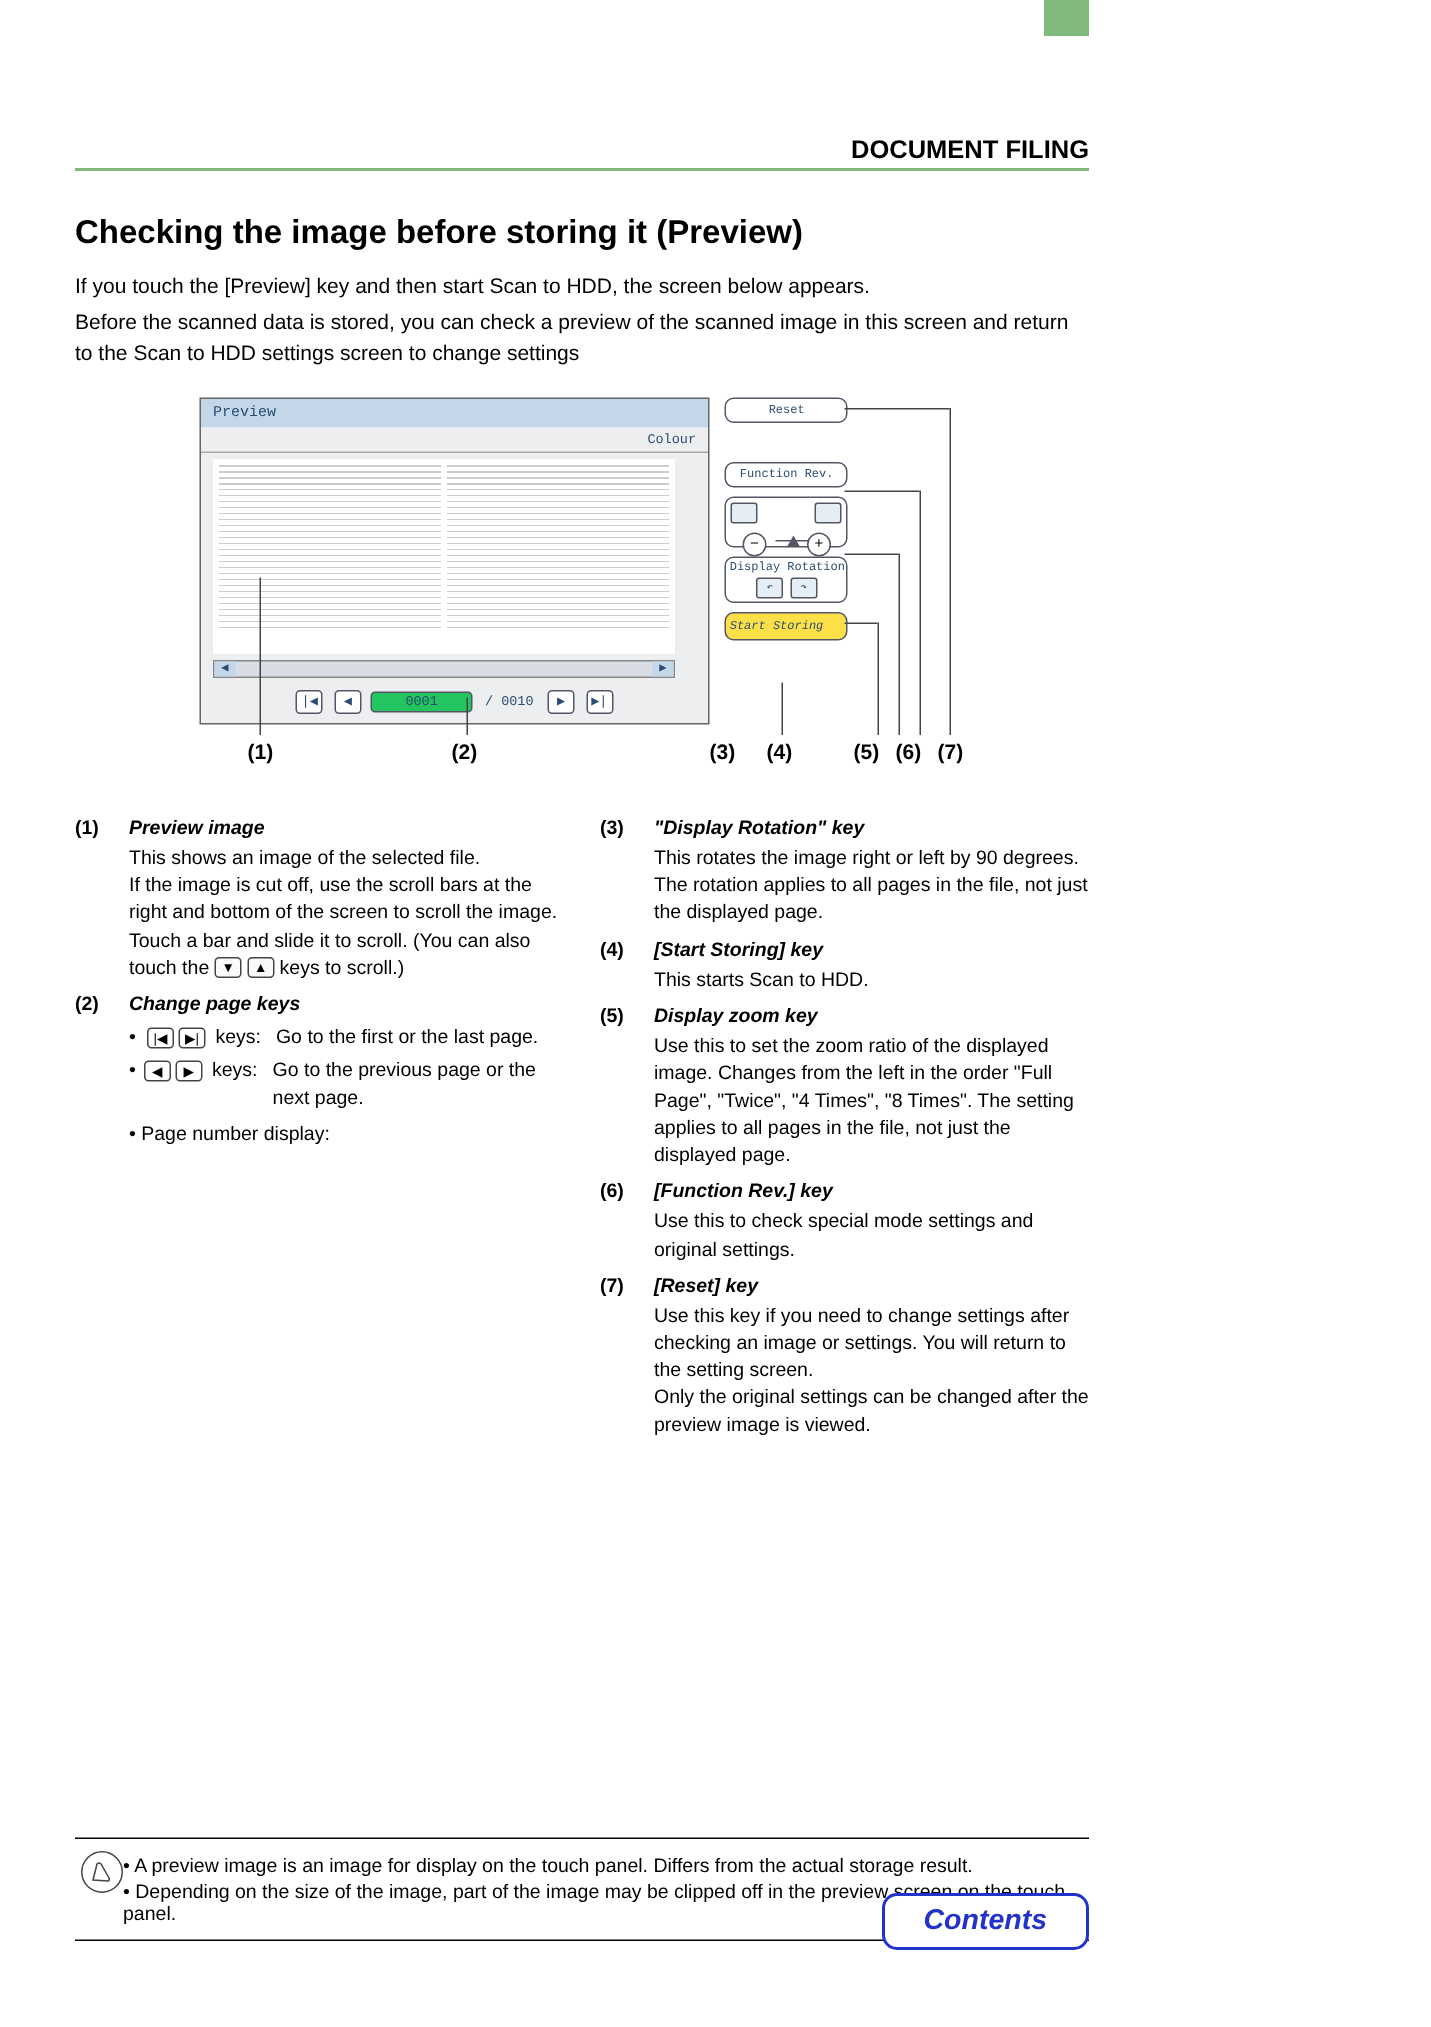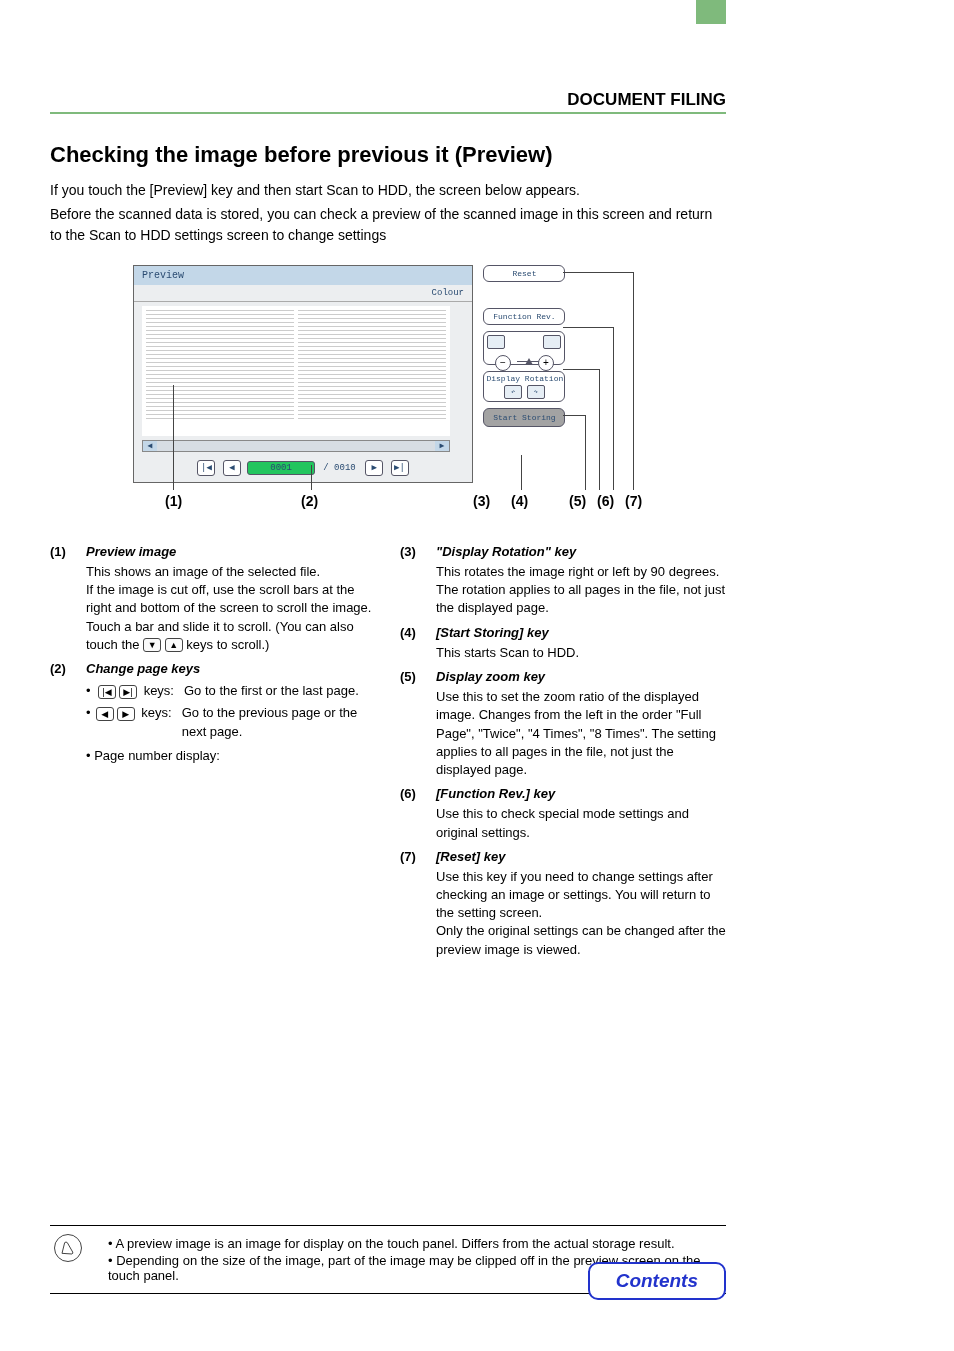--- a/index.html
+++ b/index.html
@@ -191,23 +191,23 @@
     display:inline-block; background:#e6eef5; font-size:7px; text-align:center; line-height:12px;
   }
   .zoom-circ {
     width:16px; height:16px; border:1.2px solid #556; border-radius:50%;
     display:inline-block; text-align:center; line-height:14px; font-size:10px;
     background:#fff;
   }
   .zoom-track { display:inline-block; width:26px; height:1px; background:#556; vertical-align:middle; margin:0 2px;}
   .zoom-knob { display:inline-block; width:0;height:0; border-left:4px solid transparent; border-right:4px solid transparent; border-bottom:7px solid #556; vertical-align:middle; margin-left:-20px;}
   .start-btn {
-    border:1px solid #556; border-radius:6px; background:#a3a3a3;
-    font-size:8px; text-align:center; padding:4px 2px;
-    font-family:"Courier New",monospace; color:#2b4c72;
+    border:1px solid #556; border-radius:6px; background:#fde047;
+    font-size:8px; padding:4px 2px;
+    font-family:"Courier New",monospace; color:#2b4c72;font-style:italic;
   }
   .lead {
     position:absolute; background:#444; height:1px;
   }
   .lead.v { width:1px; height:auto;}
   .callout-row {
     position: relative;
     width: 510px;
     margin: 6px auto 0 auto;
     height: 24px;
@@ -251,21 +251,21 @@
   }
   
   .note-box {
     margin-top: 260px;
     border-top: 1.5px solid #000;
     border-bottom: 1.5px solid #000;
     padding: 8px 4px;
     display: flex;
     align-items: flex-start;
     font-size: 13px;
-    gap: 26px;
+    gap: 0;
   }
   .note-icon {
     width:28px; height:28px; border:1.5px solid #444; border-radius:50%;
     display:flex; align-items:center; justify-content:center;
     flex-shrink:0;
   }
   .note-icon svg{ width:16px; height:16px; }
   .note-lines div { margin:2px 0;}
   .page-number {
     text-align:center; font-size:26px; font-weight:bold; margin-top:30px;
@@ -289,21 +289,21 @@
 
 <div class="page">
   <div class="top-band">
       <div class="right-stub"></div>
     </div>
 
   <div class="header-bar">
     <div class="title-right">DOCUMENT FILING</div>
   </div>
 
-  <h1 class="section-title">Checking the image before previous it (Preview)</h1>
+  <h1 class="section-title">Checking the image before storing it (Preview)</h1>
   <p class="intro">If you touch the [Preview] key and then start Scan to HDD, the screen below appears.</p>
   <p class="intro">Before the scanned data is stored, you can check a preview of the scanned image in this screen and return to the Scan to HDD settings screen to change settings</p>
 
   <div class="diagram-wrap">
     <div style="white-space:nowrap;">
       
       <div class="preview-panel">
         <div class="preview-titlebar">Preview</div>
         <div class="preview-colourrow">Colour</div>
         <div class="preview-body" style="margin-right:22px;">

